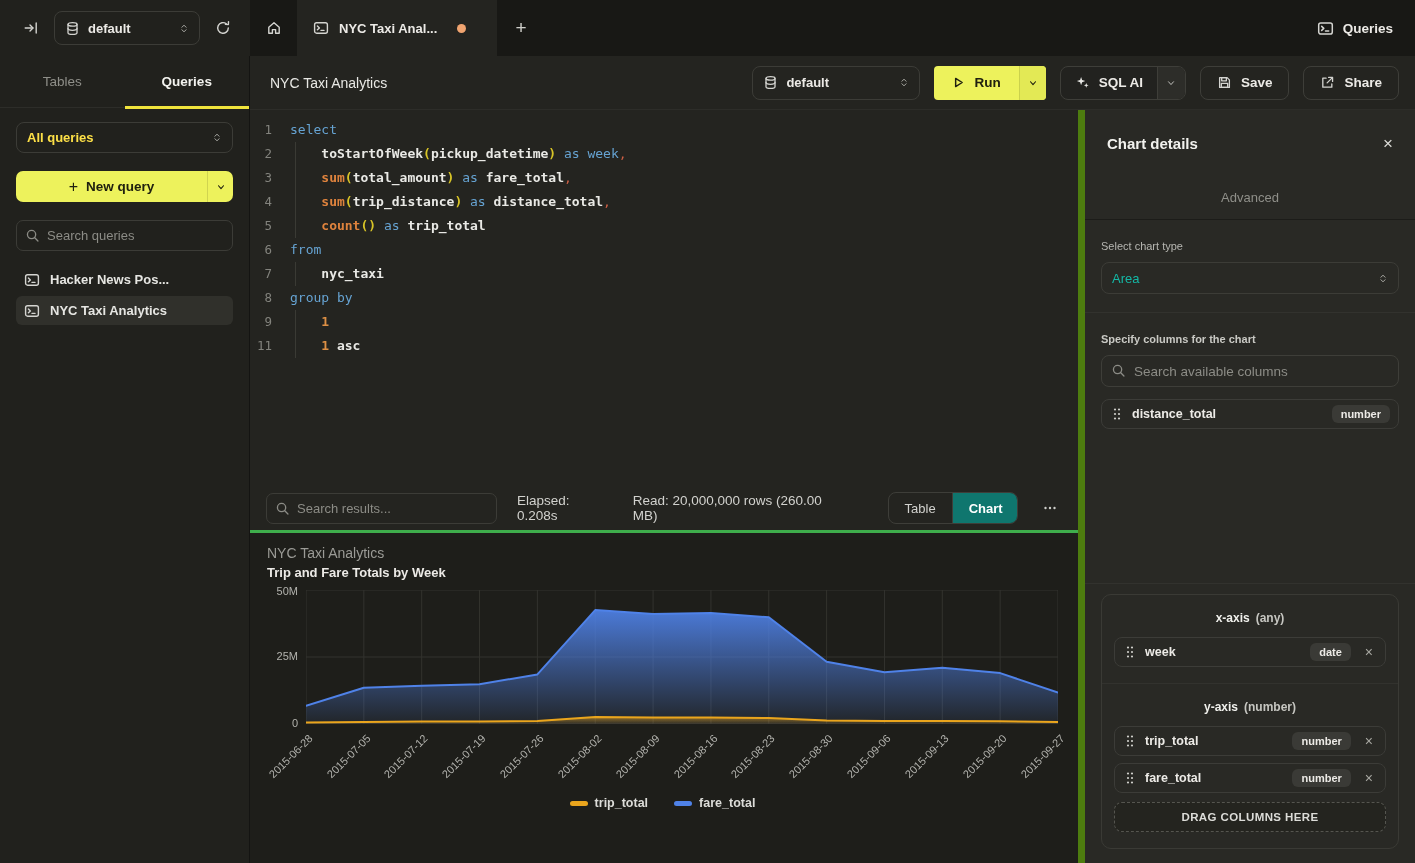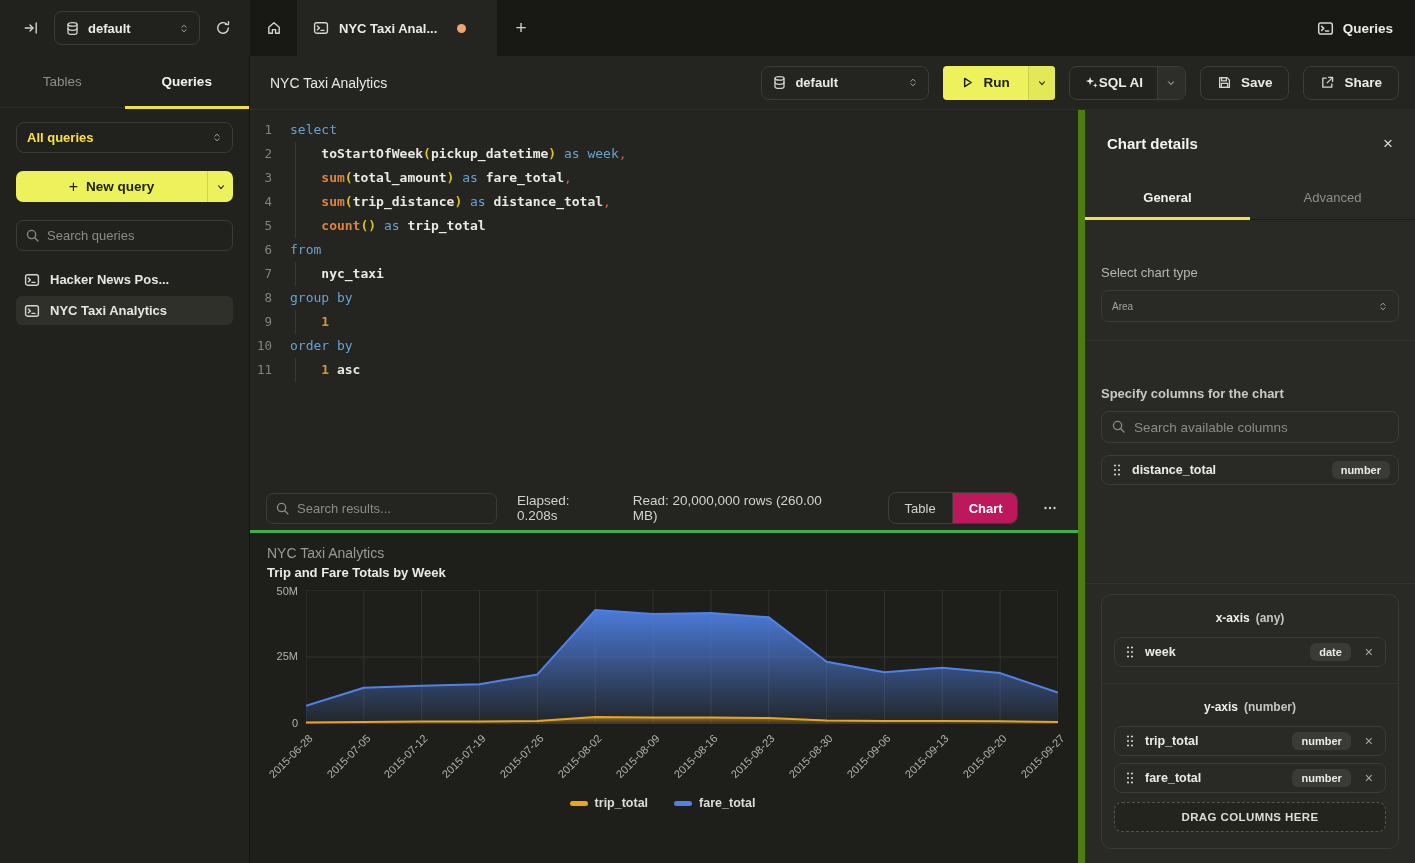--- a/index.html
+++ b/index.html
@@ -55,21 +55,21 @@
   .content { flex:1; display:flex; flex-direction:column; min-width:0; }
   .main-header { height:54px; display:flex; align-items:center; padding:0 16px 0 20px; border-bottom:1px solid #2d2d29; background:#242420; }
   .main-header .title { flex:1; font-size:14px; font-weight:500; color:#e8e8e4; }
   .actions { display:flex; align-items:center; gap:14px; }
   .hdr-select { width:168px; height:34px; }
   .hdr-select .lbl { flex:1; font-size:13px; font-weight:600; color:#eceae6; }
   .btn-run { display:flex; height:34px; border-radius:4px; overflow:hidden; background:#edf25c; cursor:pointer;justify-content:space-between; }
   .btn-run-main { display:flex; align-items:center; gap:9px; padding:0 18px; color:#20200f; font-size:13.5px; font-weight:700; }
   .btn-run-caret { width:27px; display:flex; align-items:center; justify-content:center; background:#e3e955; border-left:1px solid rgba(0,0,0,0.10); }
   .btn-split { display:flex; height:34px; border:1px solid #3e3e39; border-radius:8px; overflow:hidden; cursor:pointer; background:#22221f; }
-  .btn-split-main { display:flex; align-items:center; padding:0 14px; font-size:13.5px; font-weight:700; color:#eceae6; }
+  .btn-split-main { display:flex; align-items:center; gap:9px; padding:0 14px; font-size:13.5px; font-weight:700; color:#eceae6; }
   .btn-split-caret { width:28px; display:flex; align-items:center; justify-content:center; background:#2d2d29; border-left:1px solid #3e3e39; }
   .btn-plain { display:flex; align-items:center; gap:9px; height:34px; padding:0 16px; border:1px solid #3e3e39; border-radius:8px; background:transparent; color:#eceae6; font-size:13.5px; font-weight:700; cursor:pointer; }
 
   .content-body { flex:1; display:flex; min-height:0; }
   .workarea { flex:1; display:flex; flex-direction:column; min-width:0; background:#242420; }
 
   
   .editor { flex:1; padding-top:8px; overflow:hidden; font-family:"DejaVu Sans Mono", monospace; font-size:13px; }
   .code-line { display:flex; height:24px; line-height:24px; }
   .code-line .ln { width:22px; text-align:right; color:#83837d; flex:none; font-size:12.5px; }
@@ -86,21 +86,21 @@
   
   .results-bar { height:44px; display:flex; align-items:center; padding:0 16px; gap:20px; }
   .results-search { position:relative; width:234px; height:31px; }
   .results-search svg { position:absolute; left:9px; top:8px; }
   .results-search input { width:100%; height:100%; background:transparent; border:1px solid #3c3c37; border-radius:7px; padding:0 10px 0 30px; color:#e8e8e4; font-size:13px; font-family:"Liberation Sans",sans-serif; outline:none; }
   .results-search input::placeholder { color:#8c8c86; }
   .stat { font-size:13.5px; color:#d2d2ce; }
   .spacer { flex:1; }
   .segmented { display:flex; height:32px; border:1px solid #3e3e39; border-radius:8px; overflow:hidden; }
   .segment { display:flex; align-items:center; padding:0 16px; font-size:13px; color:#d2d2ce; cursor:pointer; }
-  .segment.active { background:#be185d; color:#ffffff; font-weight:700; border-left:1px solid #3e3e39; }
+  .segment.active { background:#0f766e; color:#ffffff; font-weight:700; border-left:1px solid #3e3e39; }
   .more-btn { background:none; border:none; cursor:pointer; padding:4px; }
 
   .green-line { height:3px; background:#3fae4c; }
 
   
   .chart-section { height:330px; background:#1e1e1a; padding:12px 20px 0 17px; }
   .chart-title { font-size:14px; color:#9b9b96; margin-bottom:4px; }
   .chart-subtitle { font-size:13px; font-weight:700; color:#eceae6; margin-bottom:10px; }
   .plot-wrap { display:flex; }
   .ylabels { width:39px; position:relative; }
@@ -120,24 +120,24 @@
   .panel-header { height:66px; display:flex; align-items:center; justify-content:space-between; padding:0 22px; }
   .panel-title { font-size:15px; font-weight:700; color:#f2f2ee; }
   .panel-close { background:none; border:none; color:#dcdcd8; font-size:17px; cursor:pointer; line-height:1; }
   .panel-tabs { display:flex; height:44px; border-bottom:1px solid #1c1c19; }
   .panel-tab { flex:1; display:flex; align-items:center; justify-content:center; font-size:13px; color:#8f8f89; cursor:pointer; position:relative; }
   .panel-tab.active { color:#f2f2ee; font-weight:700; }
   .panel-tab.active::after { content:""; position:absolute; left:0; right:0; bottom:-1px; height:3px; background:#f0e43c; }
   .panel-body { flex:1; display:flex; flex-direction:column; min-height:0; }
   .panel-sec { padding:20px 16px 18px; }
   .panel-sec + .panel-sec { border-top:1px solid #32322e; }
-  .panel-label { font-size:13px; color:#b6b6b1; margin-bottom:10px;margin-top:25px; }
+  .panel-label { font-size:11px; color:#b6b6b1; margin-bottom:10px; }
   .panel-label.strong { color:#c9c9c4; font-weight:700; }
   .type-select { height:32px; }
-  .type-select .lbl { flex:1; font-size:10px; color:#a3a3a3; }
+  .type-select .lbl { flex:1; font-size:13px; color:#14b8a6; }
   .col-search { position:relative; height:32px; margin-bottom:12px; }
   .col-search svg { position:absolute; left:10px; top:8px; }
   .col-search input { width:100%; height:100%; background:transparent; border:1px solid #3e3e39; border-radius:8px; padding:0 10px 0 32px; color:#e8e8e4; font-size:13.5px; font-family:"Liberation Sans",sans-serif; outline:none; }
   .col-search input::placeholder { color:#8c8c86; }
   .chip { display:flex; align-items:center; gap:10px; height:30px; border:1px solid #3c3c38; border-radius:8px; padding:0 8px 0 10px; background:#292925; cursor:grab; }
   .chip .chip-name { font-size:12.5px; font-weight:700; color:#eceae6; flex:1; }
   .chip .badge { background:#3a3a36; border-radius:6px; padding:3px 9px; font-size:11px; font-weight:700; color:#eceae6; }
   .chip .chip-x { background:none; border:none; color:#a9a9a3; font-size:14px; cursor:pointer; line-height:1; padding:0 4px; }
   .chip + .chip { margin-top:7px; }
   .axes-area { margin-top:auto; border-top:1px solid #32322e; padding:10px 16px 14px; }
@@ -396,24 +396,20 @@
                 </div>
                 <div class="code-line">
                   <span class="ln">8</span>
                   <span class="code"><span class="tk-kw">group by</span></span>
                 </div>
                 <div class="code-line">
                   <span class="ln">9</span>
                   <span class="code"><span class="guide"></span><span class="tk-ws">    </span><span class="tk-nm">1</span></span>
                 </div>
                 <div class="code-line">
-                  <span class="ln">10</span>
-                  <span class="code"><span class="tk-kw">order by</span></span>
-                </div>
-                <div class="code-line">
                   <span class="ln">11</span>
                   <span class="code"><span class="guide"></span><span class="tk-ws">    </span><span class="tk-nm">1</span><span class="tk-ws"> </span><span class="tk-id">asc</span></span>
                 </div>
               </div>
           </div>
 
           <div class="results-bar">
             <div class="results-search">
               <svg class="ic" width="15" height="15" viewBox="0 0 16 16">
                   <g class="ic-stroke" style="stroke:#8c8c86">
@@ -544,23 +540,20 @@
               </div>
           </div>
         </div>
 
         <aside class="rightpanel">
           <div class="panel-header">
             <span class="panel-title">Chart details</span>
             <button class="panel-close"><span>×</span></button>
           </div>
           <div class="panel-tabs">
-            <div class="panel-tab active">
-                <span>General</span>
-              </div>
             <div class="panel-tab">
                 <span>Advanced</span>
               </div>
           </div>
           <div class="panel-body">
             <div class="panel-sec">
               <div class="panel-label">Select chart type</div>
               <div class="select type-select">
                 <span class="lbl">Area</span>
                 <svg class="ic" width="10" height="13" viewBox="0 0 16 16">

